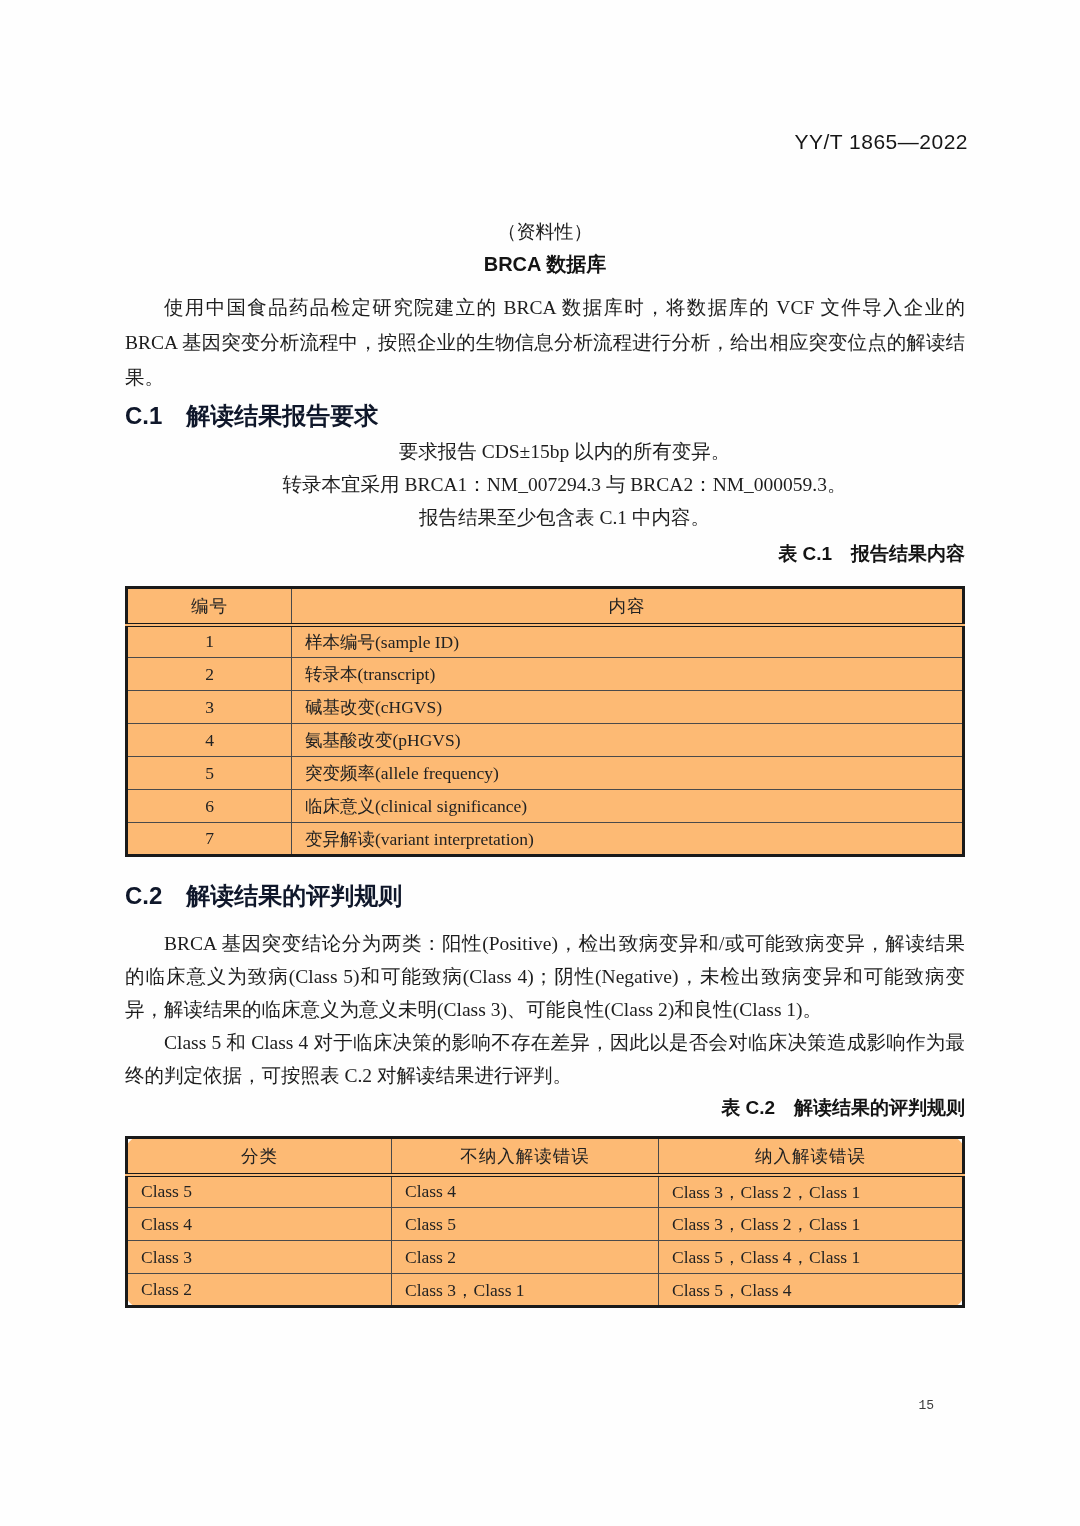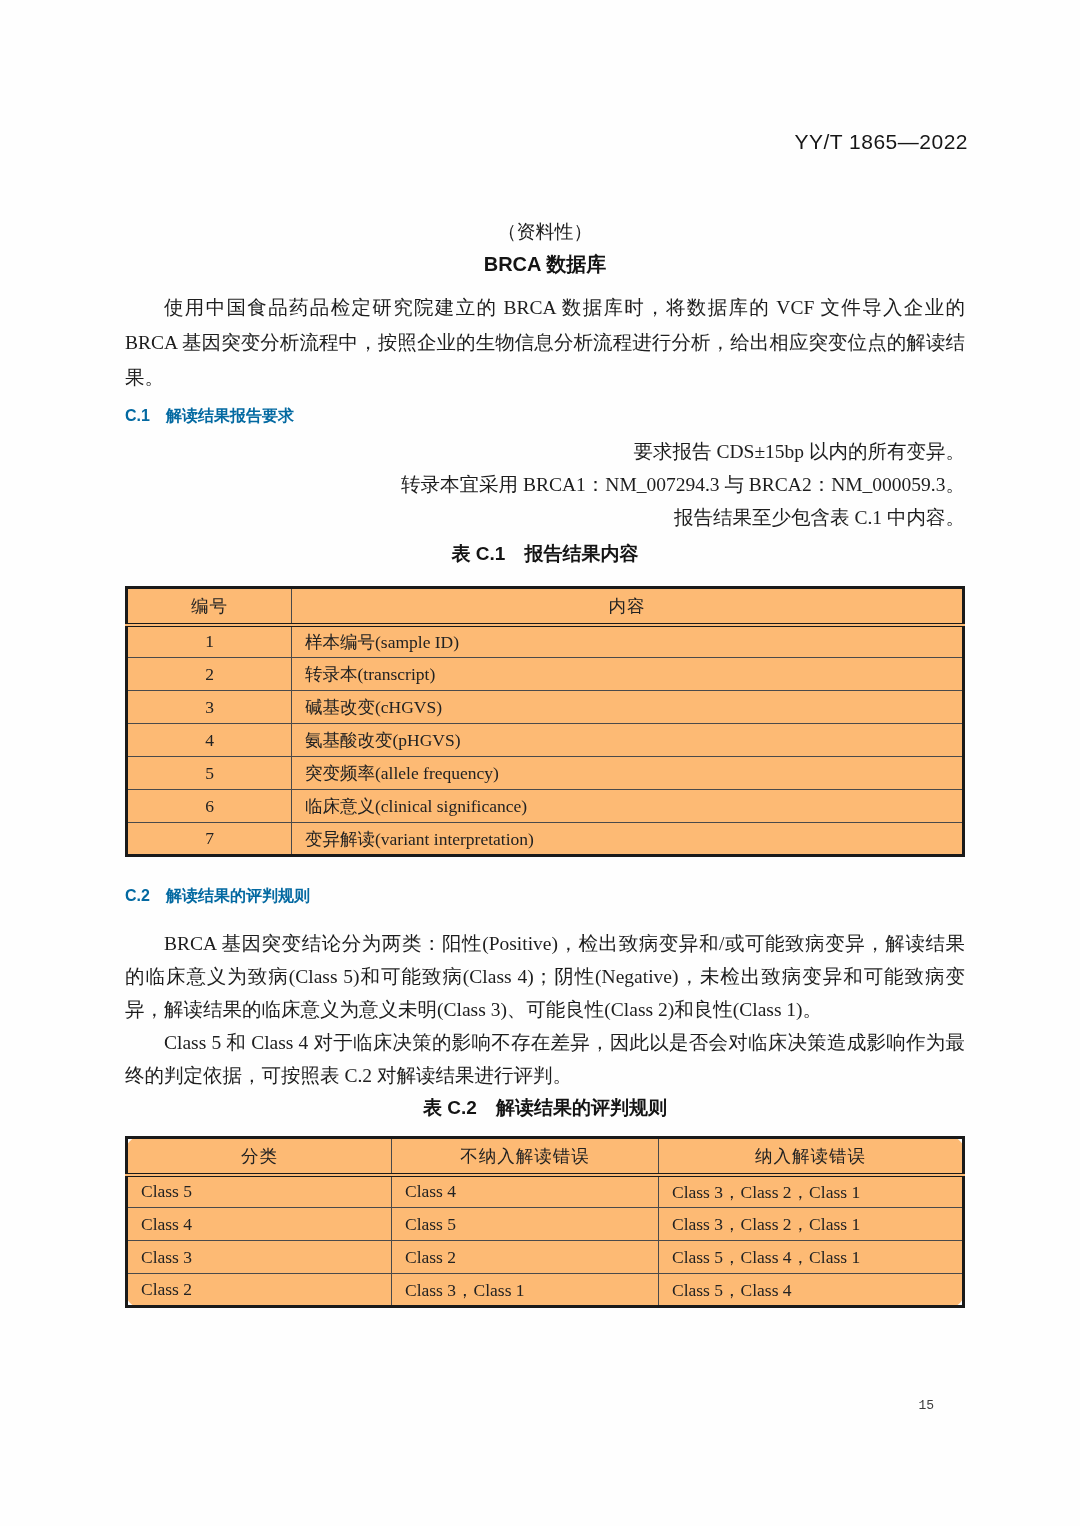--- a/index.html
+++ b/index.html
@@ -42,35 +42,35 @@
     font-size: 19.5px;
     line-height: 35px;
     text-indent: 2em;
   }
   .intro { margin-top: 9px; text-align: justify; }
 
   .h2 {
     margin-top: 6px;
     font-family: "Liberation Sans", "DejaVu Sans", sans-serif;
     font-weight: 700;
-    font-size: 16px;
+    font-size: 24px;
     line-height: 30px;
-    color: #0369a1;
+    color: #0f172a;
   }
   .h2-c2 { margin-top: 24px; }
 
   .plist { margin-top: 4px; }
-  .plist .para { line-height: 33px; text-align: right; }
+  .plist .para { line-height: 33px; text-align: center; }
 
   .just { line-height: 33px; text-align: justify; margin-top: 0; }
   .just-first { margin-top: 16px; }
 
   .table-title {
     margin-top: 6px;
-    text-align: center;
+    text-align: right;
     font-family: "Liberation Sans", "DejaVu Sans", sans-serif;
     font-weight: 700;
     font-size: 19px;
     line-height: 28px;
     color: #141414;
   }
   .tt-c2 { margin-top: 2px; }
 
   table.tbl {
     width: 100%;

